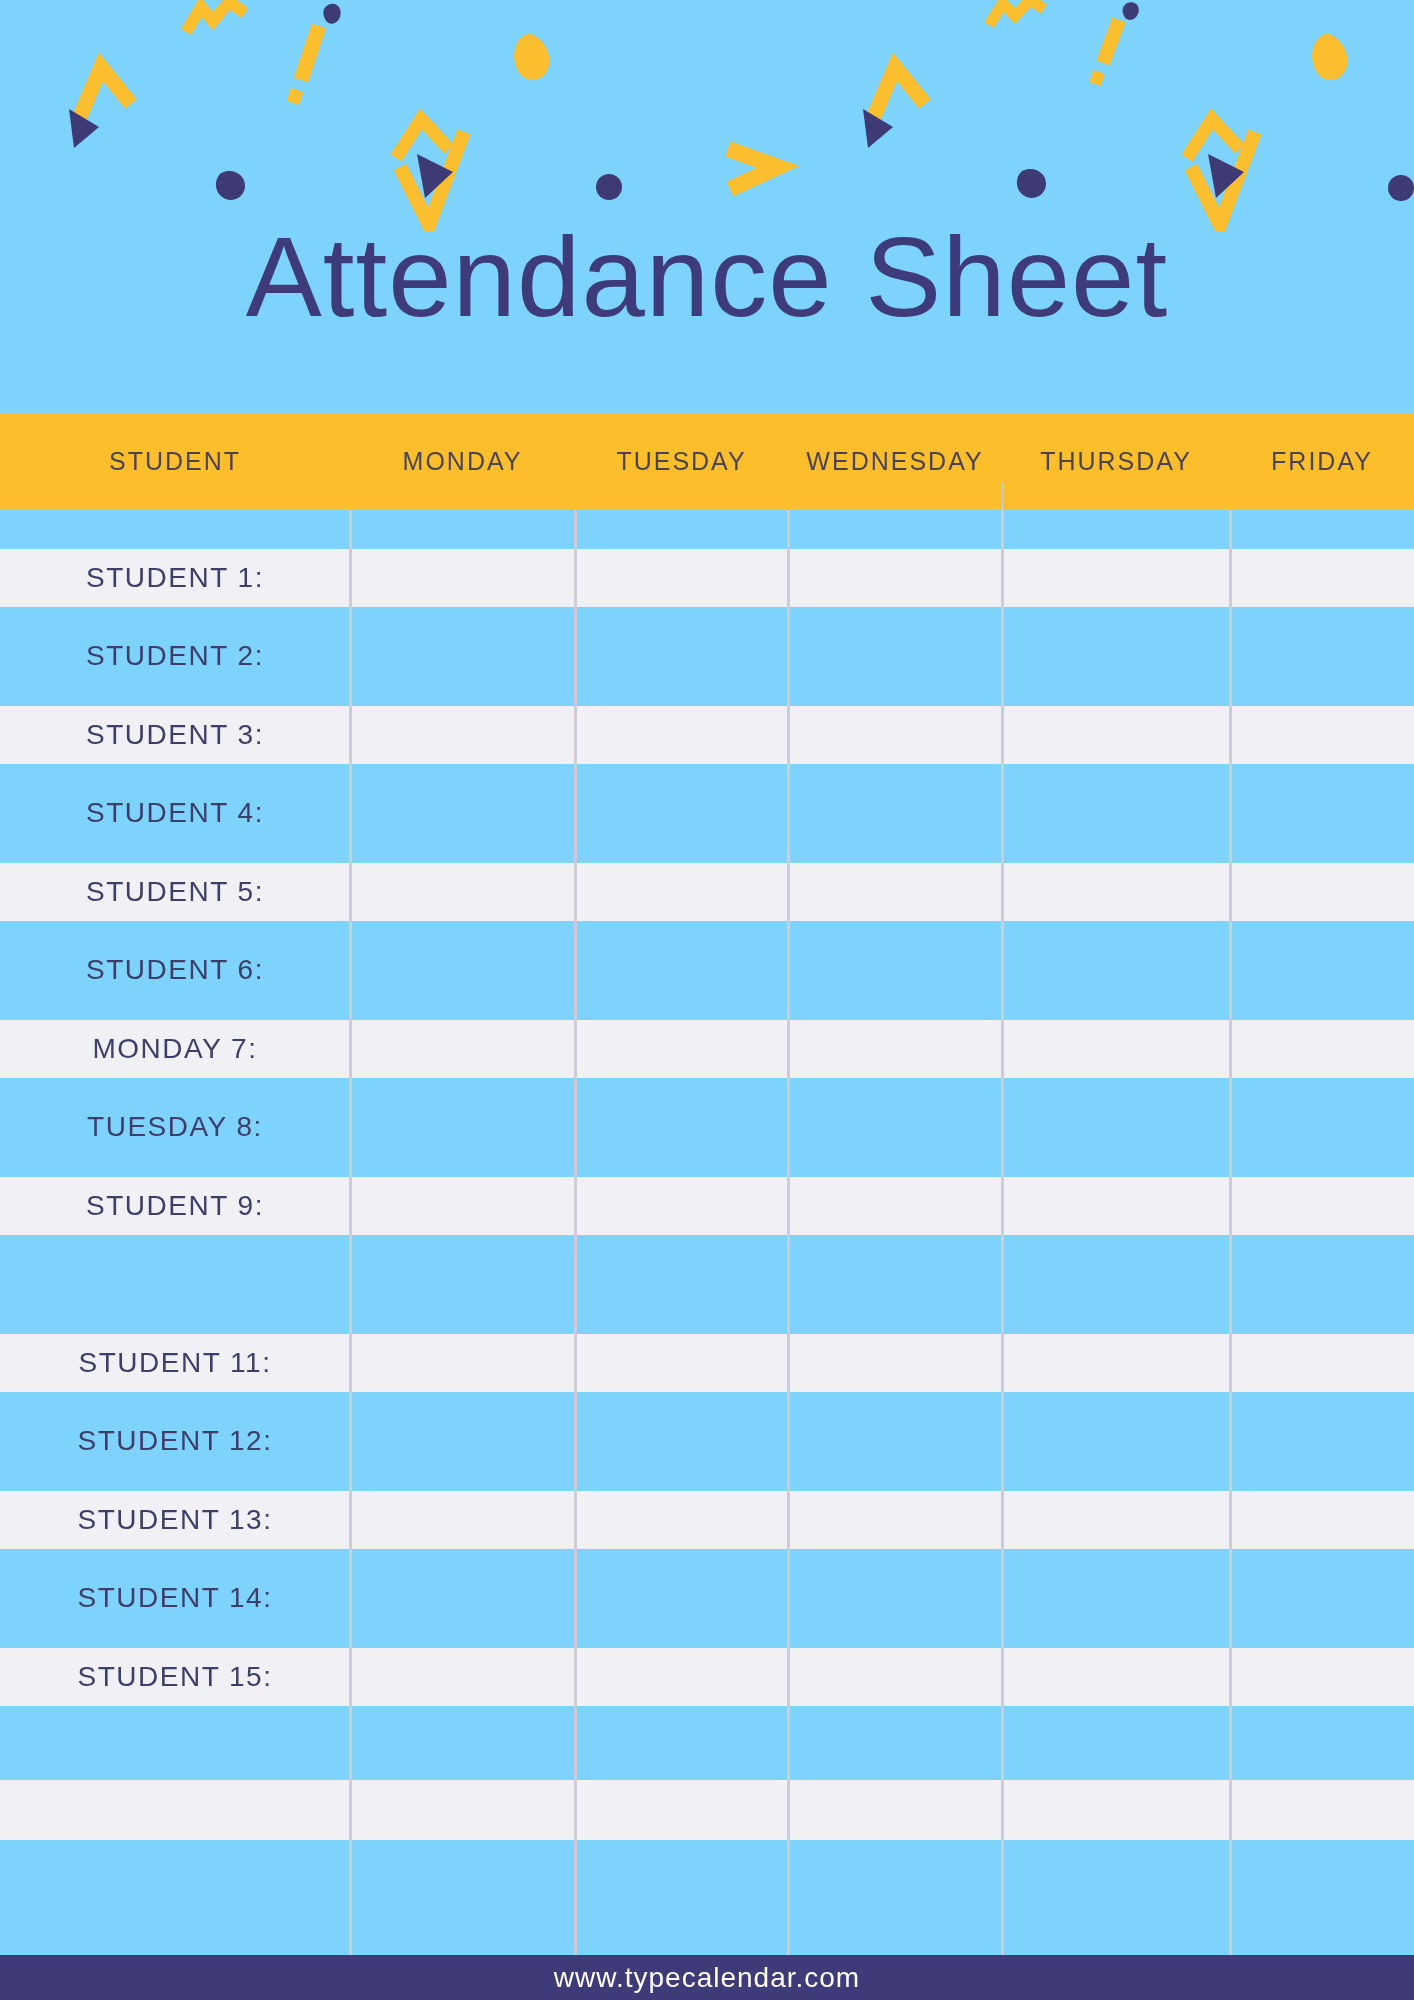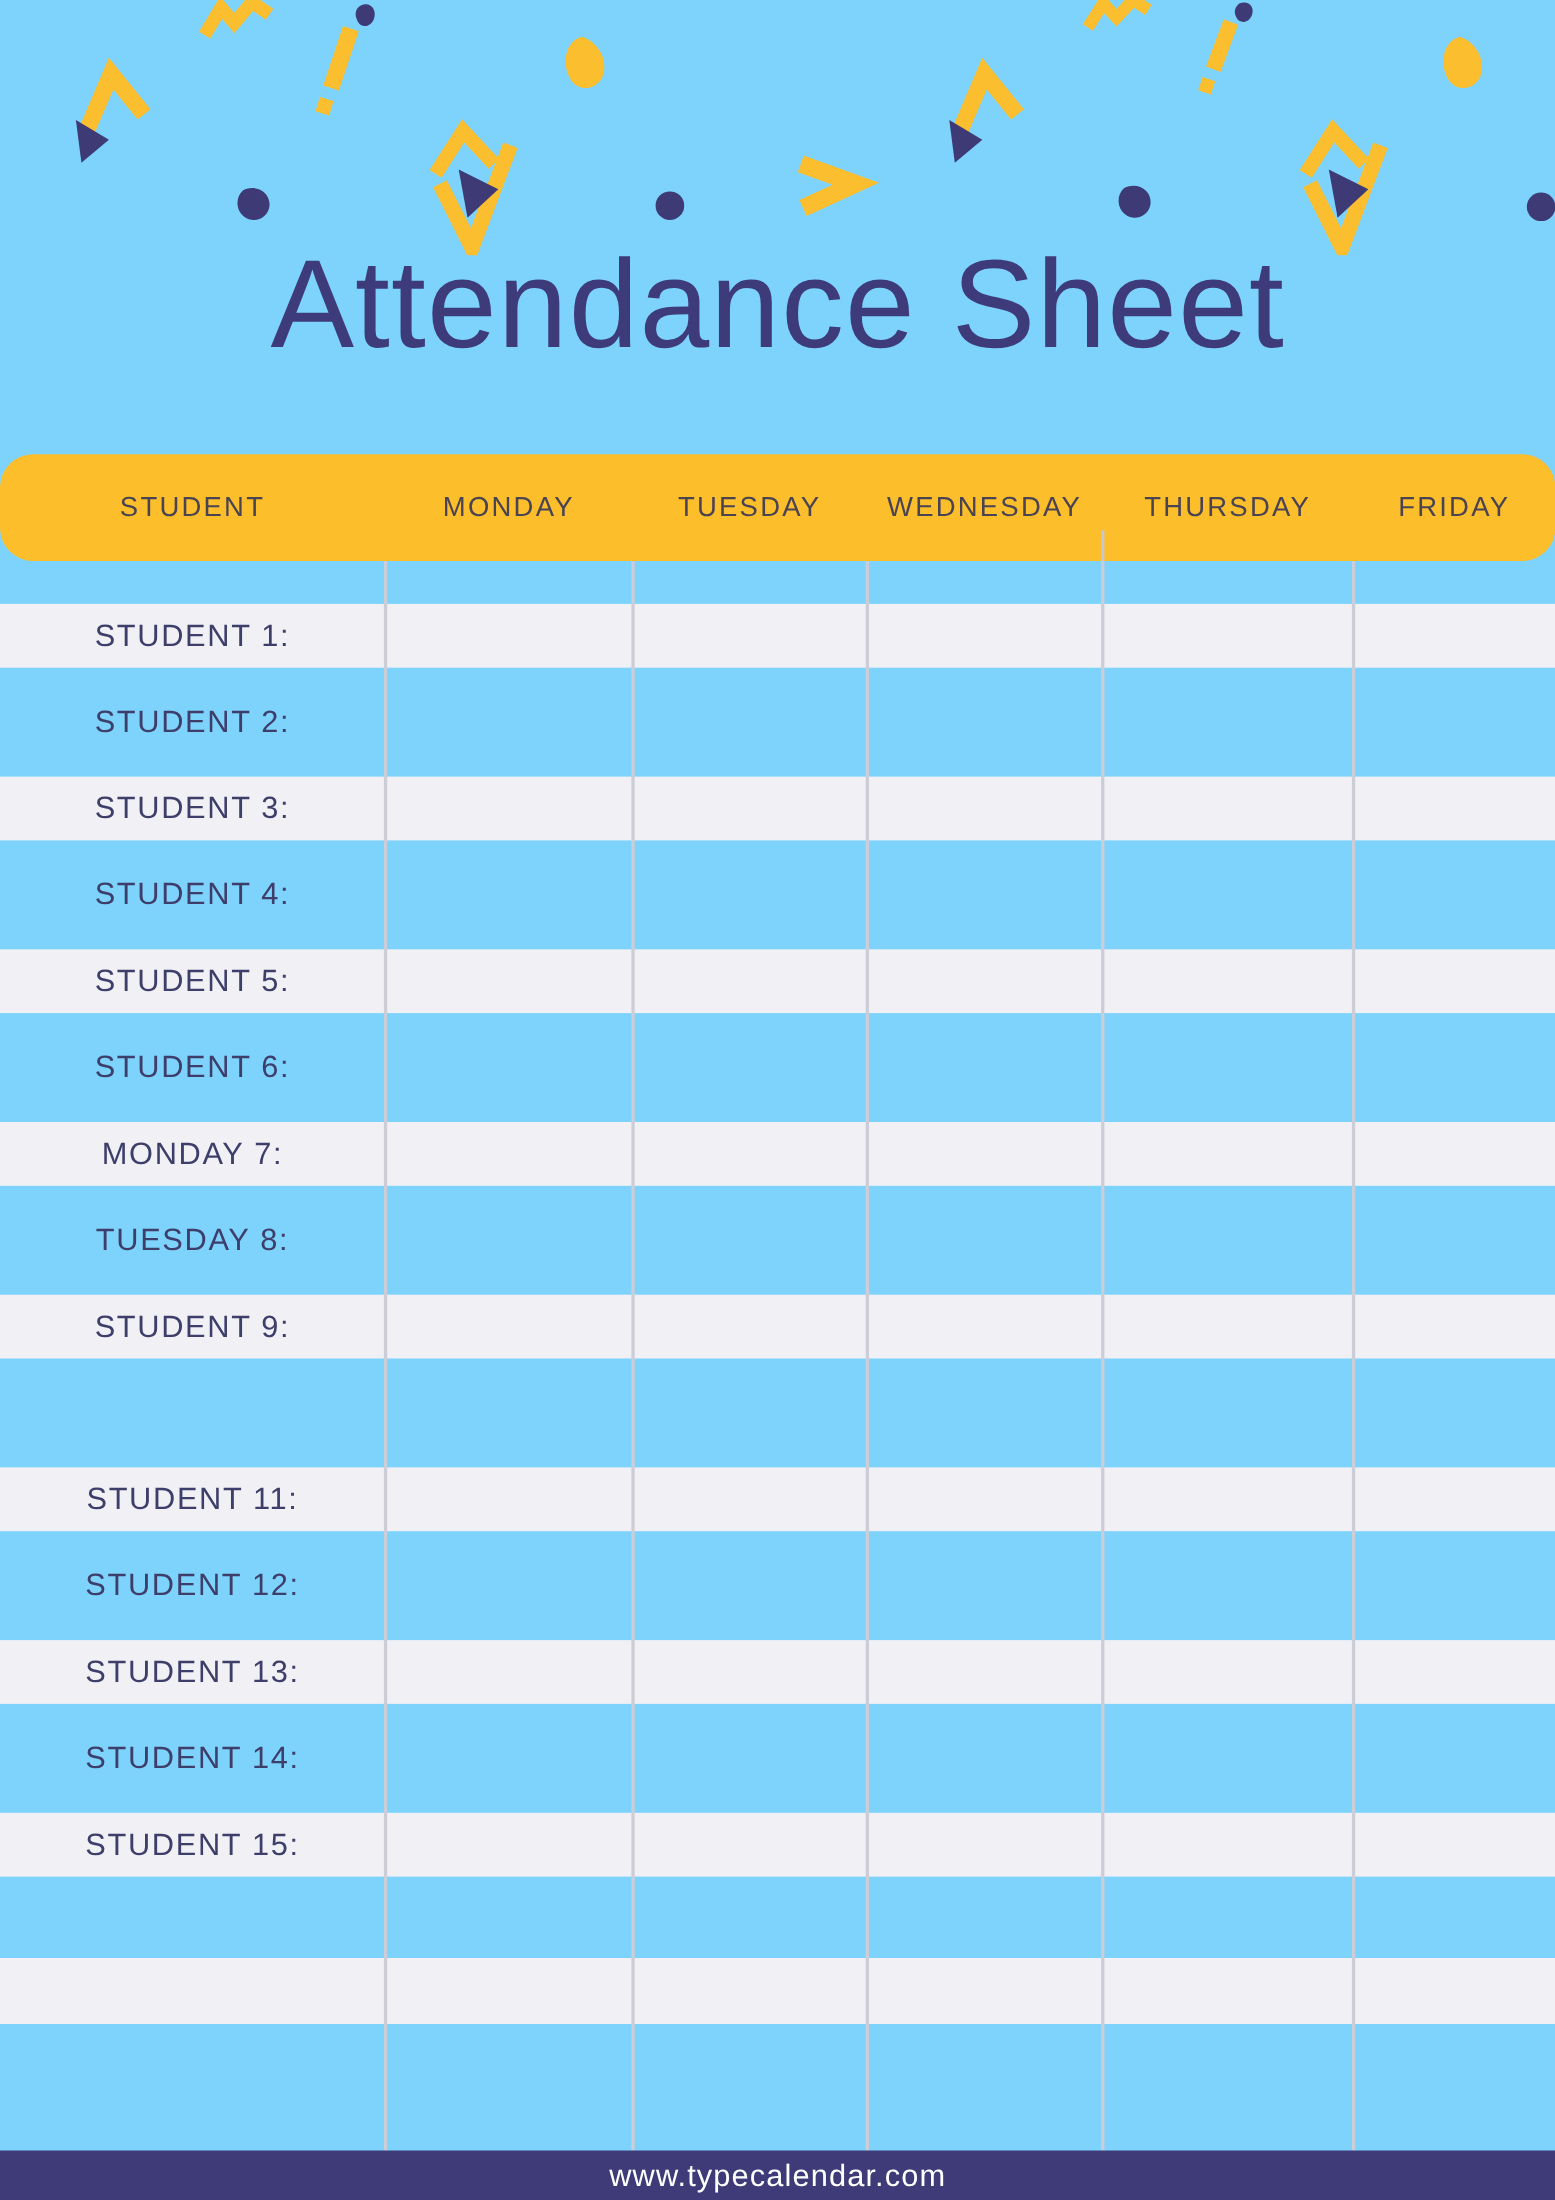--- a/index.html
+++ b/index.html
@@ -28,21 +28,20 @@
     font-weight:400;
     letter-spacing:1px;
     color:#3E3B7A;
   }
   
   .header-band{
     position:absolute;
     top:413px;left:0;
     width:1414px;height:97px;
     background:#FDBE2B;
-    border-radius:30px;
   }
   .header-cell{
     position:absolute;
     top:0;height:97px;
     display:flex;
     align-items:center;
     justify-content:center;
     font-size:25px;
     letter-spacing:2px;
     color:#4A4452;

